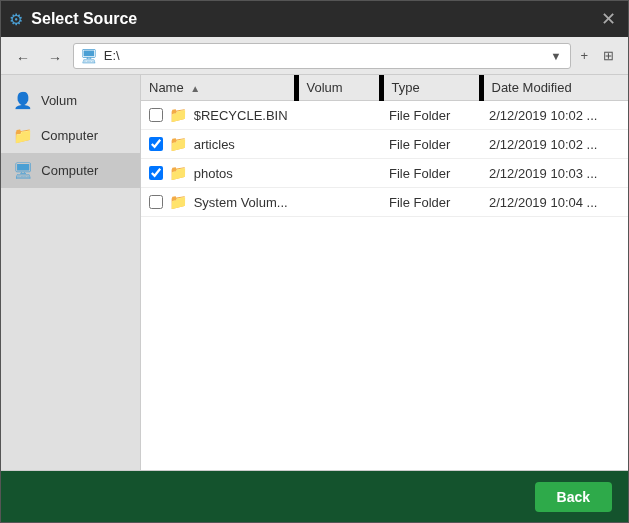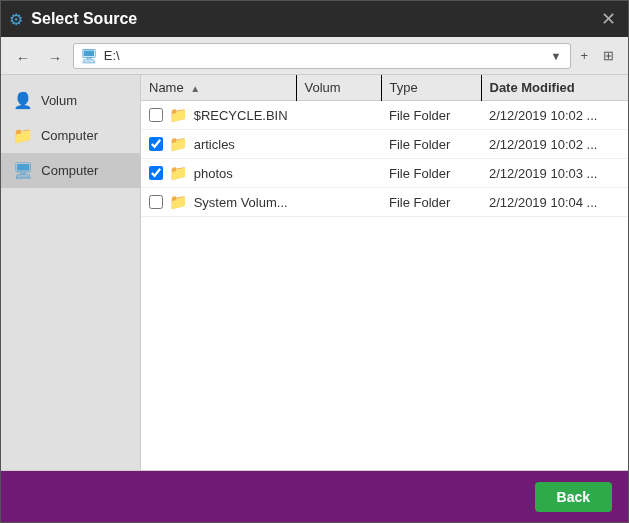--- a/index.html
+++ b/index.html
@@ -167,24 +167,24 @@
     thead tr {
       background: #e8e8e8;
       border-bottom: 1px solid #ccc;
     }
     thead th {
       text-align: left;
       padding: 5px 8px;
       font-weight: normal;
       font-size: 13px;
       color: #333;
-      border-right: 1px solid #000000;
+      border-right: 5px solid #000000;
       white-space: nowrap;
     }
-    thead th:last-child { border-right: none; font-weight: bold; }
+    thead th:last-child { border-right: none; }
     .sort-arrow { margin-left: 3px; font-size: 10px; color: #666; }
     tbody tr {
       border-bottom: 1px solid #eee;
     }
     tbody td {
       padding: 5px 8px;
       font-size: 13px;
       color: #333;
       vertical-align: middle;
     }
@@ -199,21 +199,21 @@
       flex-shrink: 0;
       cursor: pointer;
     }
     .folder-icon {
       color: #f0c040;
       font-size: 15px;
       flex-shrink: 0;
     }
     
     .footer {
-      background: #701a75;
+      background: #14532d;
       border-top: 1px solid #ccc;
       display: flex;
       align-items: center;
       justify-content: flex-end;
       padding: 10px 16px;
       gap: 8px;
       height: 52px;
       flex-shrink: 0;
     }
     .footer-btn {

